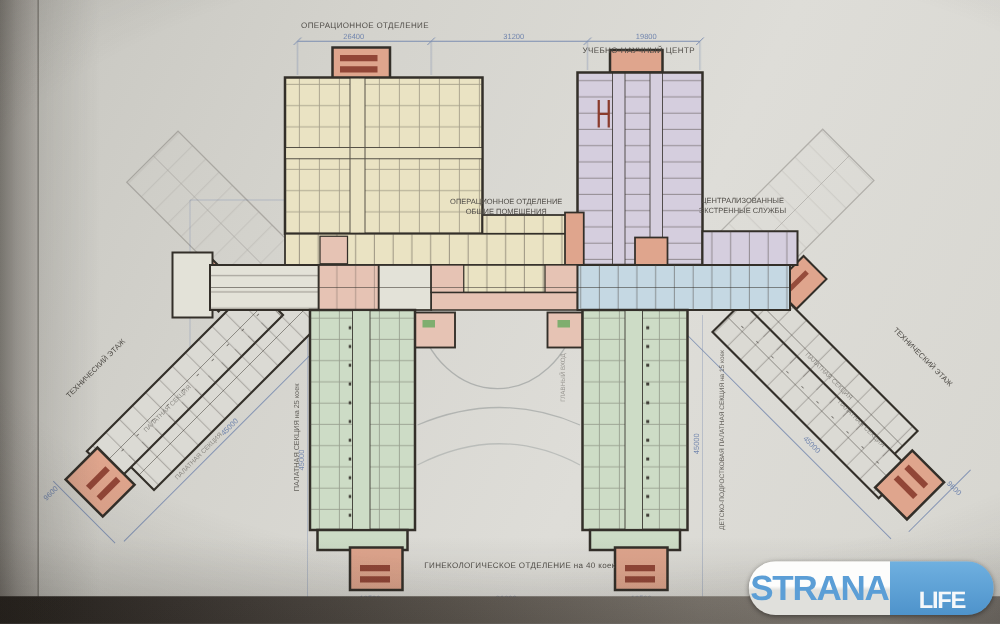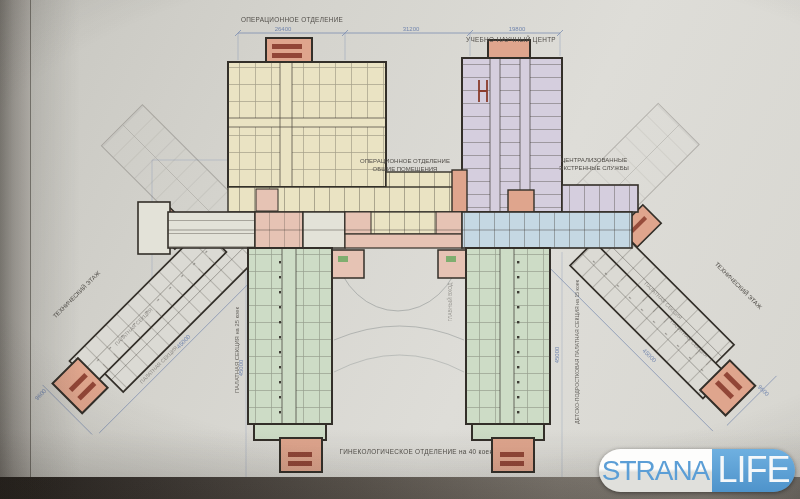--- a/index.html
+++ b/index.html
@@ -21,31 +21,31 @@
   .vignette{
     position:absolute;inset:0;pointer-events:none;
     background:
       radial-gradient(ellipse 120% 95% at 58% 42%, rgba(0,0,0,0) 52%, rgba(25,20,15,.16) 76%, rgba(25,20,15,.40) 100%),
       linear-gradient(90deg, rgba(40,36,30,.22) 0%, rgba(40,36,30,0) 10%),
       linear-gradient(0deg, rgba(40,36,30,.15) 0%, rgba(0,0,0,0) 14%);
   }
   .logo{
     position:absolute;right:5px;bottom:7px;width:196px;height:43px;display:flex;
     border-radius:22px;overflow:hidden;box-shadow:0 1px 4px rgba(0,0,0,.45);
-    font-weight:normal;
+    font-weight:bold;
   }
   .logo-left{
     flex:1;display:flex;align-items:center;justify-content:center;
     background:linear-gradient(#fdfdfc 0 46%,#e0e0dc 54% 100%);
     color:var(--c-logo_blue);font-size:28px;letter-spacing:-1px;
   }
   .logo-right{
-    width:83px;display:flex;align-items:flex-start;justify-content:center;
+    width:83px;display:flex;align-items:flex-end;justify-content:center;
     background:linear-gradient(#6fb0e0,#4e93cb);
-    color:#f5f8fa;font-size:36px;letter-spacing:-1px;
+    color:#f5f8fa;font-size:19px;letter-spacing:-1px;
   }
   text{font-family:"Liberation Sans",sans-serif;}
 </style>
 </head>
 <body>
 
 <div class="photo">
 
   <div class="left-strip"></div>
 

